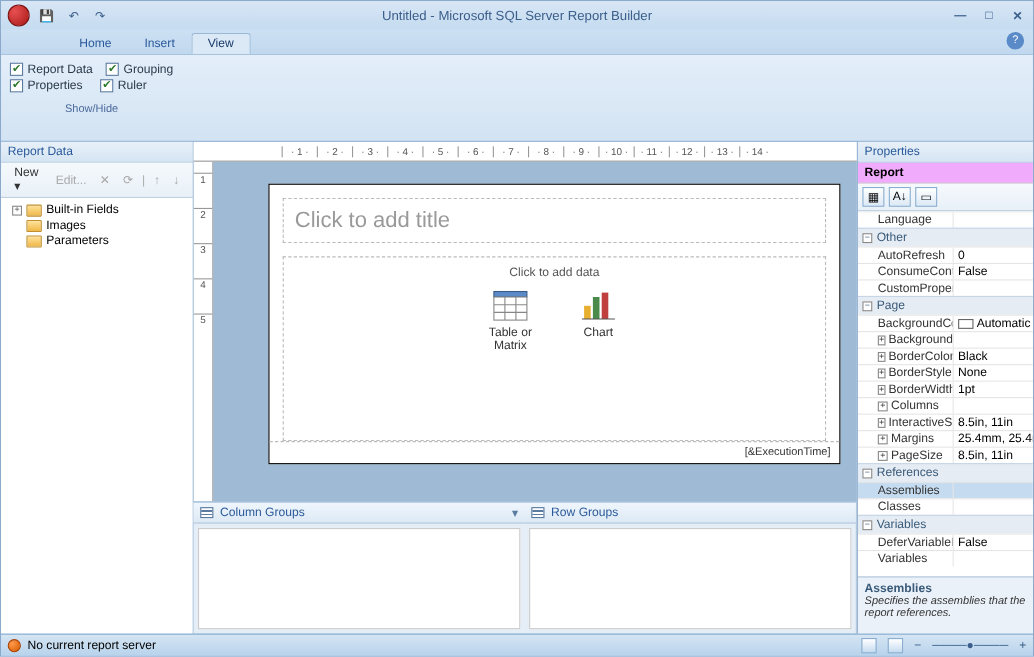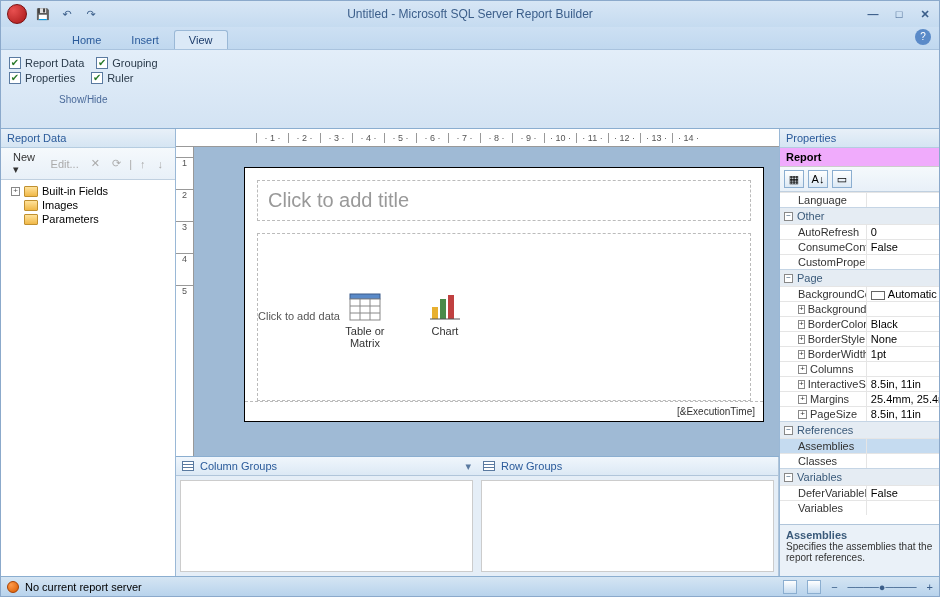--- a/index.html
+++ b/index.html
@@ -36,21 +36,21 @@
 .folder-icon { width: 14px; height: 11px; background: linear-gradient(#ffe29a,#f0b848); border: 1px solid #c09030; border-radius: 1px; }
 .center-area { flex: 1; display: flex; flex-direction: column; background: #9fbad5; min-width: 0; }
 .ruler-h { height: 18px; background: #fff; border-bottom: 1px solid #999; display: flex; align-items: center; padding-left: 80px; overflow: hidden; }
 .ruler-h .mark { flex: none; width: 32px; font-size: 9px; color: #555; text-align: center; border-left: 1px solid #999; position: relative; }
 .design-body { flex: 1; display: flex; overflow: hidden; }
 .ruler-v { width: 18px; background: #fff; border-right: 1px solid #999; display: flex; flex-direction: column; align-items: center; padding-top: 10px; }
 .ruler-v .mark { height: 32px; font-size: 9px; color: #555; border-top: 1px solid #999; width: 100%; text-align: center; }
 .canvas-scroll { flex: 1; background: #9fbad5; padding: 20px 20px 0 50px; overflow: hidden; }
 .page { width: 520px; height: 255px; background: #fff; border: 1px solid #000; display: flex; flex-direction: column; }
 .title-ph { border: 1px dashed #bbb; margin: 12px; padding: 8px 10px; color: #999; font-size: 20px; font-family: Verdana, sans-serif; }
-.data-area { border: 1px dashed #bbb; margin: 0 12px 0 12px; flex: 1; display: flex; flex-direction: row; align-items: center; padding-top: 8px; }
+.data-area { border: 1px dashed #bbb; margin: 0 12px 0 12px; flex: 1; display: flex; flex-direction: column; align-items: center; padding-top: 8px; }
 .data-prompt { color: #555; margin-bottom: 10px; }
 .data-icons { display: flex; gap: 30px; }
 .data-item { display: flex; flex-direction: column; align-items: center; gap: 4px; cursor: pointer; color: #333; text-align: center; width: 50px; }
 .data-item svg { width: 32px; height: 28px; }
 .footer-cell { border-top: 1px dashed #bbb; text-align: right; padding: 4px 8px; color: #333; font-size: 10px; }
 .groups-row { height: 120px; display: flex; background: #e5eef7; border-top: 1px solid #8baed0; }
 .group-pane { flex: 1; display: flex; flex-direction: column; border-right: 1px solid #b0c5da; }
 .gp-header { background: linear-gradient(#f0f6fc,#dce9f5); padding: 3px 6px; color: #2a5a9a; display: flex; align-items: center; gap: 6px; border-bottom: 1px solid #b0c5da; position: relative; }
 .gp-header .icon-box { width: 12px; height: 10px; border: 1px solid #5a7aa0; background: repeating-linear-gradient(#fff,#fff 2px,#5a7aa0 2px,#5a7aa0 3px); }
 .gp-header .chev { position: absolute; right: 6px; color: #5a7aa0; cursor: pointer; }
@@ -63,21 +63,21 @@
 .pg-cat { background: #e5ecf3; color: #3a5a7a; padding: 2px 4px; border-top: 1px solid #c5d5e5; display: flex; align-items: center; gap: 4px; }
 .pg-exp { width: 9px; height: 9px; border: 1px solid #888; background: #fff; display: flex; align-items: center; justify-content: center; font-size: 8px; line-height: 8px; }
 .pg-row { display: flex; border-top: 1px solid #e5e5e5; }
 .pg-row.sel { background: #c5dbf0; }
 .pg-name { width: 54%; padding: 1px 4px 1px 18px; color: #333; overflow: hidden; white-space: nowrap; }
 .pg-name.nested { padding-left: 18px; display: flex; align-items: center; gap: 3px; }
 .pg-val { flex: 1; padding: 1px 4px; border-left: 1px solid #e5e5e5; overflow: hidden; white-space: nowrap; }
 .color-swatch { display: inline-block; width: 14px; height: 9px; border: 1px solid #666; background: #fff; margin-right: 3px; vertical-align: middle; }
 .props-desc { border-top: 1px solid #b0c5da; padding: 4px 6px; background: #eaf1f8; height: 52px; }
 .props-desc .t { font-weight: bold; color: #3a5a7a; }
-.props-desc .d { color: #333; font-size: 10px; }
+.props-desc .d { color: #333; font-size: 10px; font-style: italic; }
 .statusbar { height: 20px; background: linear-gradient(#d5e5f3,#b8d3ec); border-top: 1px solid #8baed0; display: flex; align-items: center; padding: 0 6px; gap: 6px; }
 .sb-icon { width: 12px; height: 12px; border-radius: 50%; background: radial-gradient(circle at 30% 30%, #ff9a4a, #d85a00); border: 1px solid #a84000; }
 .sb-right { margin-left: auto; display: flex; align-items: center; gap: 10px; color: #3b5e8a; }
 .sb-right .icn { width: 14px; height: 14px; background: linear-gradient(#fff,#c5dbf0); border: 1px solid #8baed0; }
 </style>
 </head>
 <body>
 
 <div class="window">
 

